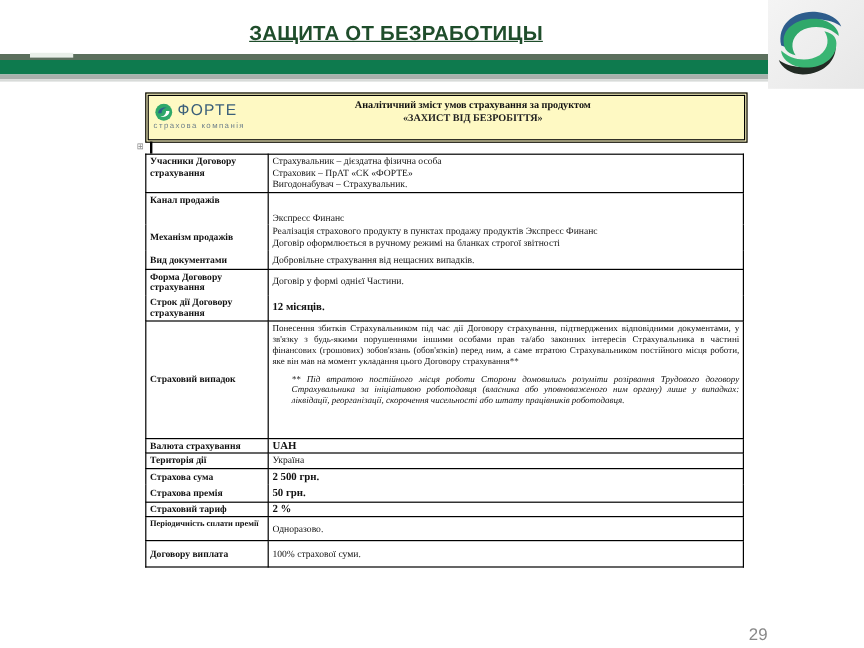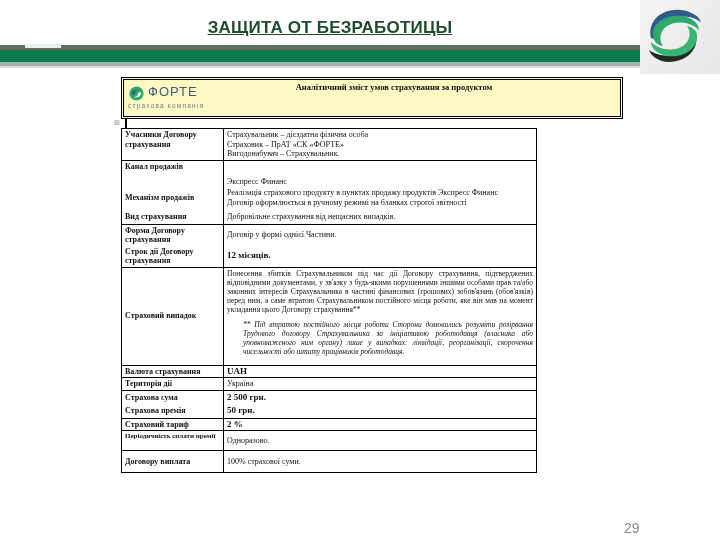--- a/index.html
+++ b/index.html
@@ -24,21 +24,21 @@
          font-size:13px; color:#3a5f7a; letter-spacing:1px; }
   .doc-logo-sub { position:absolute; left:4px; top:22px; font-family:"Liberation Sans", sans-serif;
          font-size:6.5px; color:#6d7f8a; letter-spacing:1.2px; }
   .doc-h1 { position:absolute; left:120px; top:2px; width:300px; text-align:center; font-size:8.5px; font-weight:bold; color:#111; }
   .doc-h2 { position:absolute; left:120px; top:13px; width:300px; text-align:center; font-size:8.5px; font-weight:bold; color:#222; }
 
   .table-handle { position:absolute; left:114px; top:119px; font-size:7px; color:#888;
          font-family:"Liberation Sans", sans-serif; line-height:7px; }
   .cursor { position:absolute; left:125px; top:118px; width:2px; height:10px; background:#000; }
 
-  table.spec { position:absolute; left:121px; top:128px; width:416px; border-collapse:collapse;
+  table.spec { position:absolute; left:121px; top:128px; width:499px; border-collapse:collapse;
          font-size:8px; line-height:9.5px; color:#111; }
   table.spec td { border:1px solid #000; vertical-align:top; padding:1px 3px; }
   table.spec td.k { width:95px; font-weight:bold; }
   table.spec td.v { }
   .note { font-style:italic; margin-top:6px; display:block;margin-left:16px; }
   .val-bold { font-weight:bold; font-size:9px; }
 
   .page-num { position:absolute; left:624px; top:520px; font-family:"Liberation Sans", sans-serif;
          font-size:14px; color:#888; }
 </style>
@@ -61,20 +61,21 @@
 
 <div class="doc-header">
   <svg class="doc-logo-mark" viewBox="0 0 16 16">
     <circle cx="8" cy="8" r="7.5" fill="#2fa86a"></circle>
     <path d="M3 9 C3 5 7 3 11 4 C8 4 6 6 6 9 Z" fill="#2e5d8c"></path>
     <path d="M13 7 C13 11 9 13 5 12 C8 12 10 10 10 7 Z" fill="#ffffff"></path>
   </svg>
   <span class="doc-logo-name">ФОРТЕ</span>
   <span class="doc-logo-sub">страхова компанія</span>
   <div class="doc-h1">Аналітичний зміст умов страхування за продуктом</div>
+  <div class="doc-h2">«ЗАХИСТ ВІД БЕЗРОБІТТЯ»</div>
 </div>
 
 <span class="table-handle">⊞</span>
 <div class="cursor"></div>
 
 <table class="spec">
   <tbody>
       <tr style="height:30px">
     <td class="k">Учасники Договору страхування</td>
     <td class="v">
@@ -88,21 +89,21 @@
     <td class="v" style="border-bottom:none;padding-top:16px">Экспресс Финанс</td>
   </tr>
   <tr style="height:22px">
     <td class="k" style="border-top:none;border-bottom:none;vertical-align:middle">Механізм продажів</td>
     <td class="v" style="border-top:none;border-bottom:none">
       <div>Реалізація страхового продукту в пунктах продажу продуктів Экспресс Финанс</div>
       <div>Договір оформлюється в ручному режимі на бланках строгої звітності</div>
     </td>
   </tr>
   <tr style="height:15px">
-    <td class="k" style="border-top:none;vertical-align:middle">Вид страхування</td>
+    <td class="k" style="border-top:none;vertical-align:middle">Вид документами</td>
     <td class="v" style="border-top:none;vertical-align:middle">Добровільне страхування від нещасних випадків.</td>
   </tr>
   <tr style="height:18px">
     <td class="k" style="border-bottom:none">Форма Договору страхування</td>
     <td class="v" style="border-bottom:none;vertical-align:middle">Договір у формі однієї Частини.</td>
   </tr>
   <tr style="height:20px">
     <td class="k" style="border-top:none">Строк дії Договору страхування</td>
     <td class="v val-bold" style="border-top:none;vertical-align:middle">12 місяців.</td>
   </tr>

